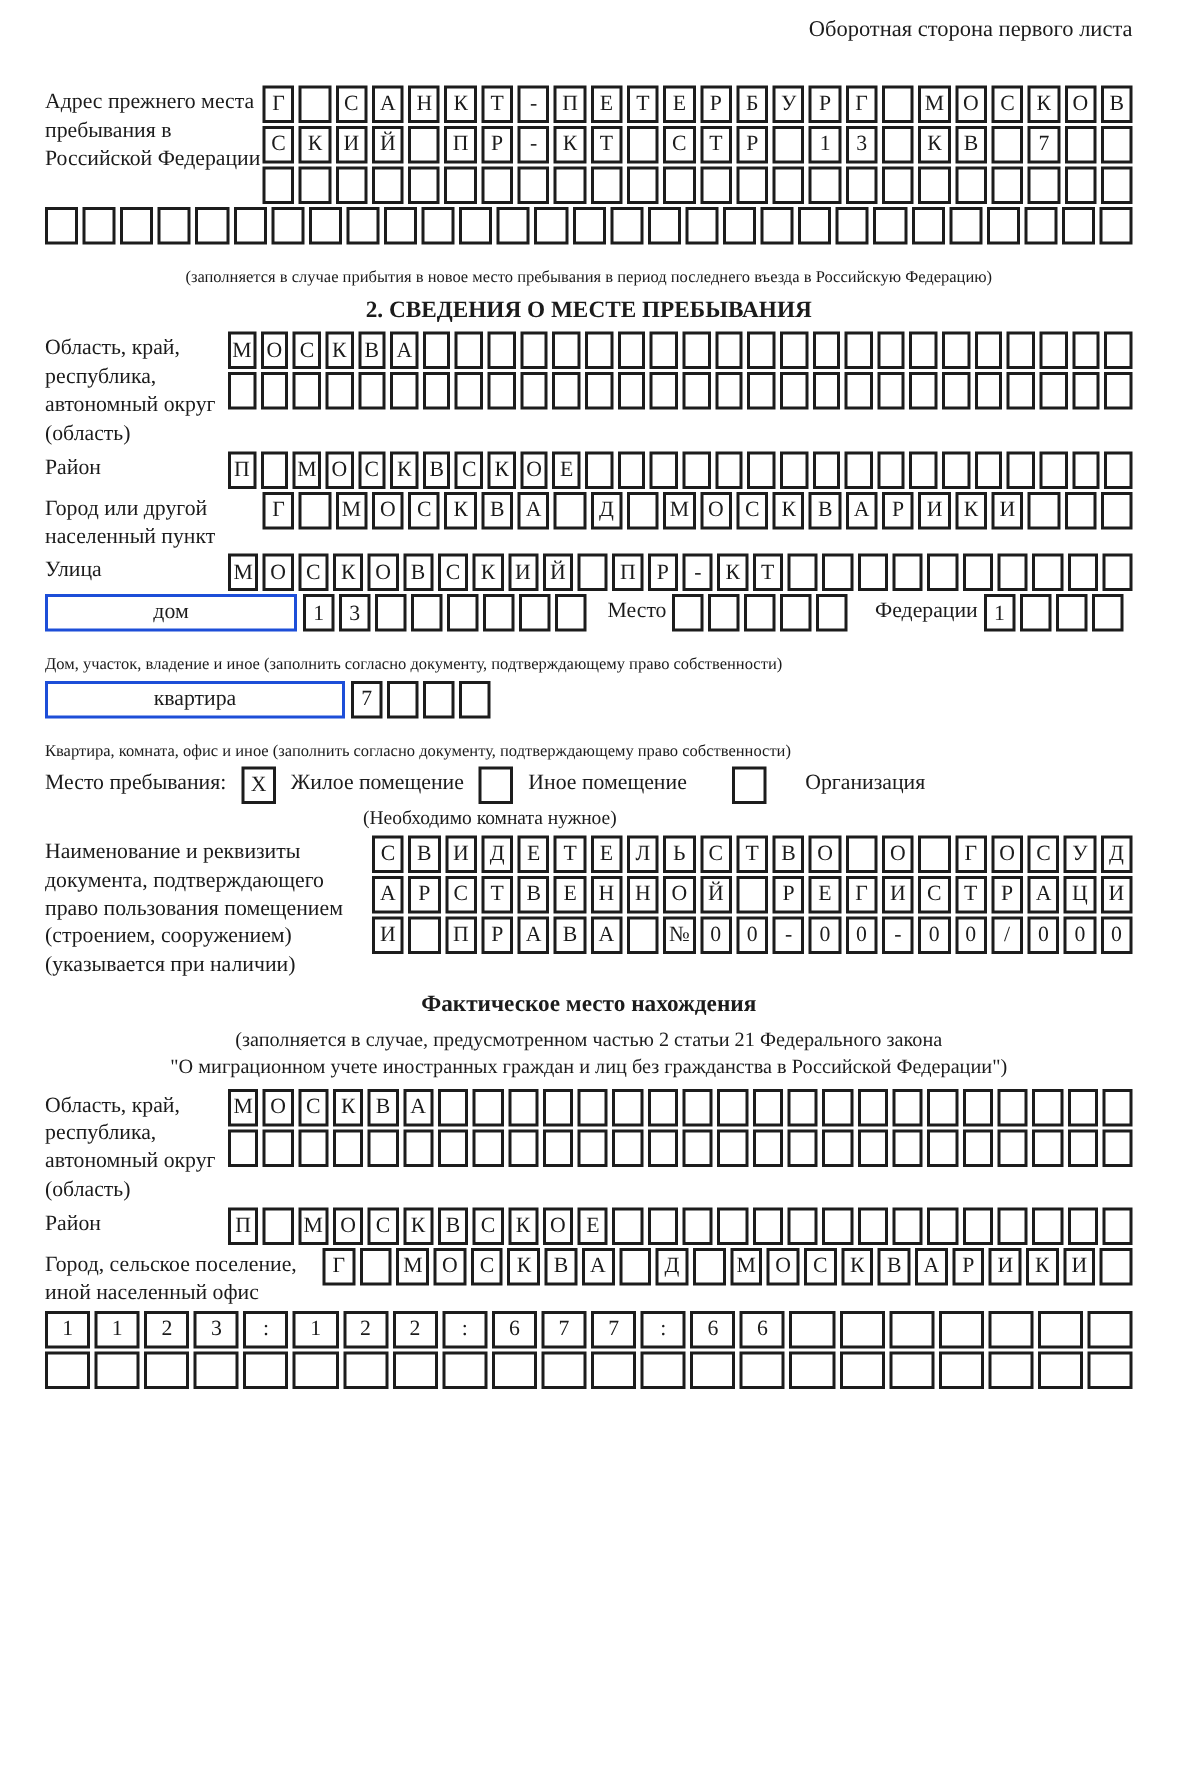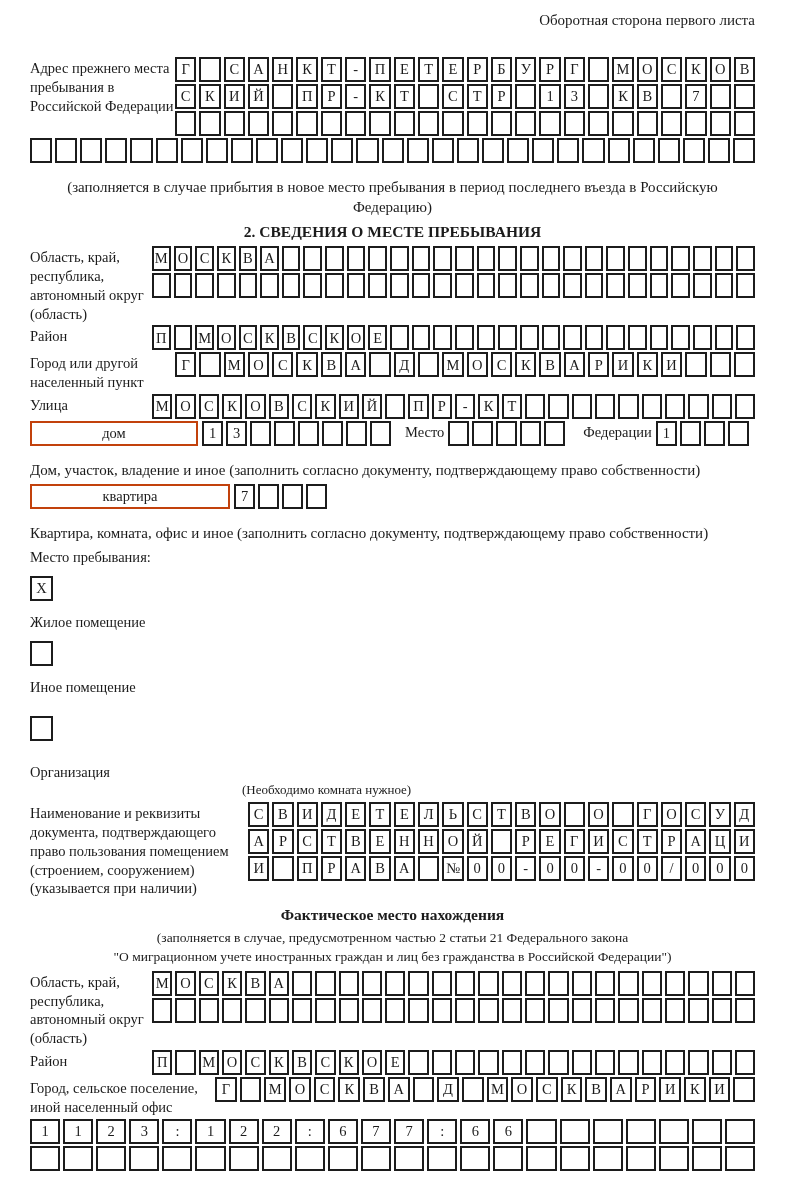--- a/index.html
+++ b/index.html
@@ -21,35 +21,35 @@
 
   .boxes { flex:1; display:flex; gap:3px; min-width:0; }
   .cell {
     flex:1; height:25px; border:2px solid #1c1c1c; background:#fff;
     display:flex; align-items:center; justify-content:center;
     font-size:14.5px; line-height:1; min-width:0;
   }
   .boxes.fixed { flex:0 0 auto; }
   .boxes.fixed .cell { flex:0 0 21px; }
 
-  .caption { font-size:15px; line-height:1.3; margin:15px 0 3px 0; }
+  .caption { font-size:11px; line-height:1.3; margin:15px 0 3px 0; }
   .caption.center { text-align:center; }
 
   .sectitle { text-align:center; font-weight:bold; font-size:15.5px; margin:6px 0 5px 0; }
 
   .domrow { display:flex; align-items:flex-start; gap:4px; margin-bottom:2px; }
   .bigbox {
-    border:2px solid #c2410c; height:25px; display:flex;
+    border:2px solid #1d4ed8; height:25px; display:flex;
     align-items:center; justify-content:center; font-size:14.5px;
   }
   .bb-dom { width:168px; } .bb-kv { width:200px; }
   .inline-lbl { font-size:14.5px; padding-top:3px; white-space:nowrap; }
   .sp6 { width:6px; } .sp10 { width:10px; }
 
-  .mesto { display:flex; align-items:flex-start; gap:10px; margin:3px 0 0 0; font-size:14.5px;flex-direction:column; }
+  .mesto { display:flex; align-items:flex-start; gap:10px; margin:3px 0 0 0; font-size:14.5px; }
   .chk {
     width:23px; height:25px; border:2px solid #1c1c1c; flex:0 0 auto;
     display:flex; align-items:center; justify-content:center; font-size:14.5px;
   }
   .mesto .olabel { padding-top:3px; }
   .mesto .mlabel { padding-top:3px; }
   .note { font-size:13px; margin:1px 0 4px 212px; }
 
   .fact-cap { text-align:center; font-size:13.5px; line-height:1.35; }
 

